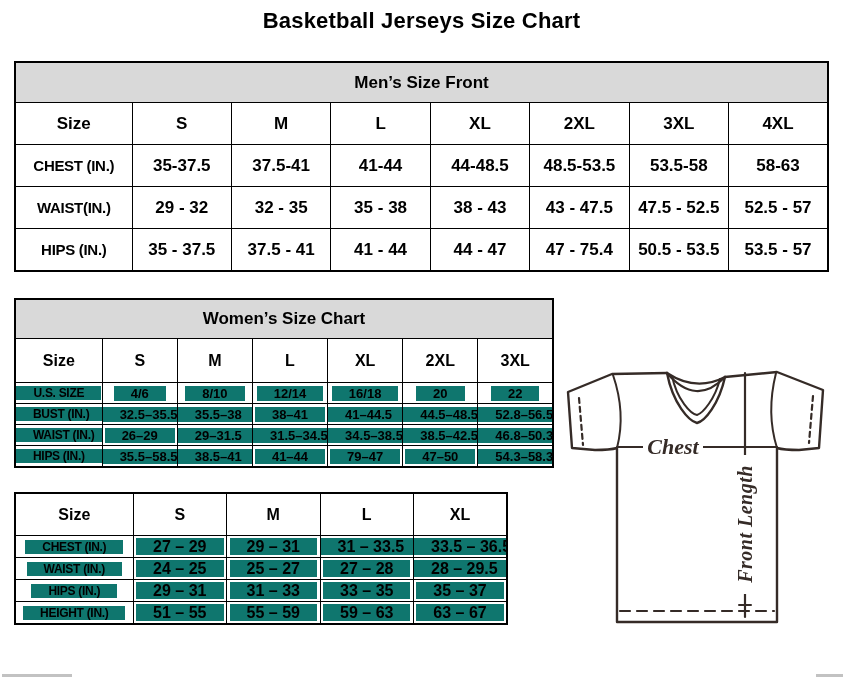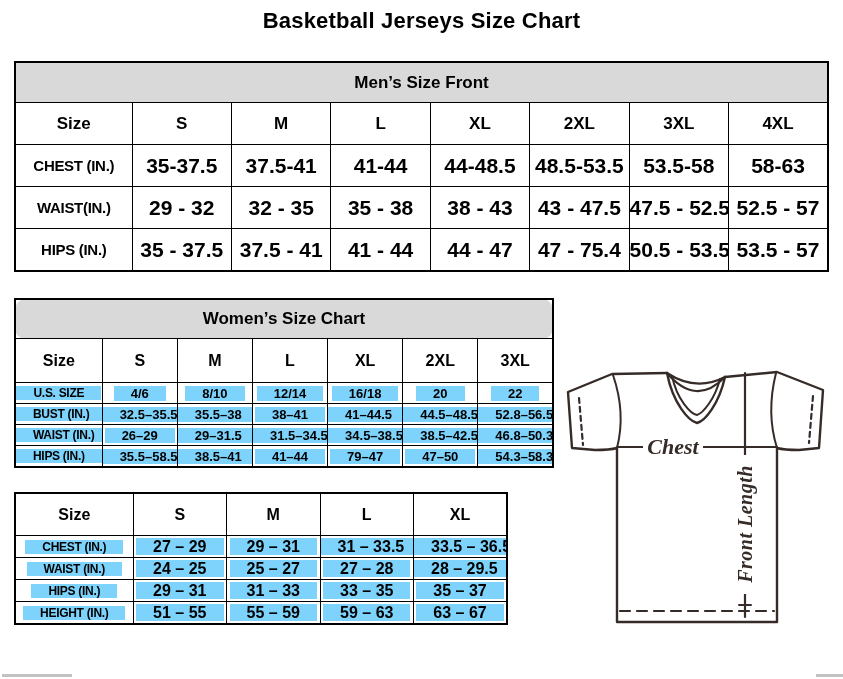--- a/index.html
+++ b/index.html
@@ -17,36 +17,36 @@
   }
   .size-table th,.size-table td{
     border:1px solid #000;text-align:center;vertical-align:middle;
     font-weight:bold;padding:0;overflow:hidden;white-space:nowrap;
   }
   .size-table .title-row th{background:#d9d9d9;}
   
   #mens-table{left:14px;top:61px;width:815px;}
   #mens-table .title-row th{height:39px;font-size:17px;}
   #mens-table .size-row th{height:41px;font-size:17px;}
-  #mens-table .data-row th,#mens-table .data-row td{height:41px;font-size:21px;}
+  #mens-table .data-row th,#mens-table .data-row td{height:41px;font-size:17px;}
   #mens-table .data-row th{font-size:15px;letter-spacing:-.3px;}
   
   #womens-table{left:14px;top:298px;width:540px;}
-  #womens-table .title-row th{height:38px;font-size:17px;border-radius:11px;}
+  #womens-table .title-row th{height:38px;font-size:17px;}
   #womens-table .size-row th{height:43px;font-size:16px;}
   #womens-table .data-row th,#womens-table .data-row td{height:20px;font-size:13px;}
   #womens-table .data-row th{font-size:12px;letter-spacing:-.3px;}
   
   #youth-table{left:14px;top:492px;width:494px;}
   #youth-table .title-row th{height:41px;font-size:17px;}
   #youth-table .size-row th{height:41px;font-size:16px;}
   #youth-table .data-row th,#youth-table .data-row td{height:21px;font-size:16px;}
   #youth-table .data-row th{font-size:12px;letter-spacing:-.3px;}
   
-  .hl{background:#7dd3fc;padding:0 17px;}
+  .hl{background:#0f766e;padding:0 17px;}
   
   #jersey{position:absolute;left:555px;top:358px;width:285px;height:276px;}
   
   .scroll-frag{position:absolute;height:3px;background:#c2c2c2;}
   #scroll-frag-left{left:2px;top:674px;width:70px;}
   #scroll-frag-right{left:816px;top:674px;width:27px;}
 </style>
 </head>
 <body>
 

